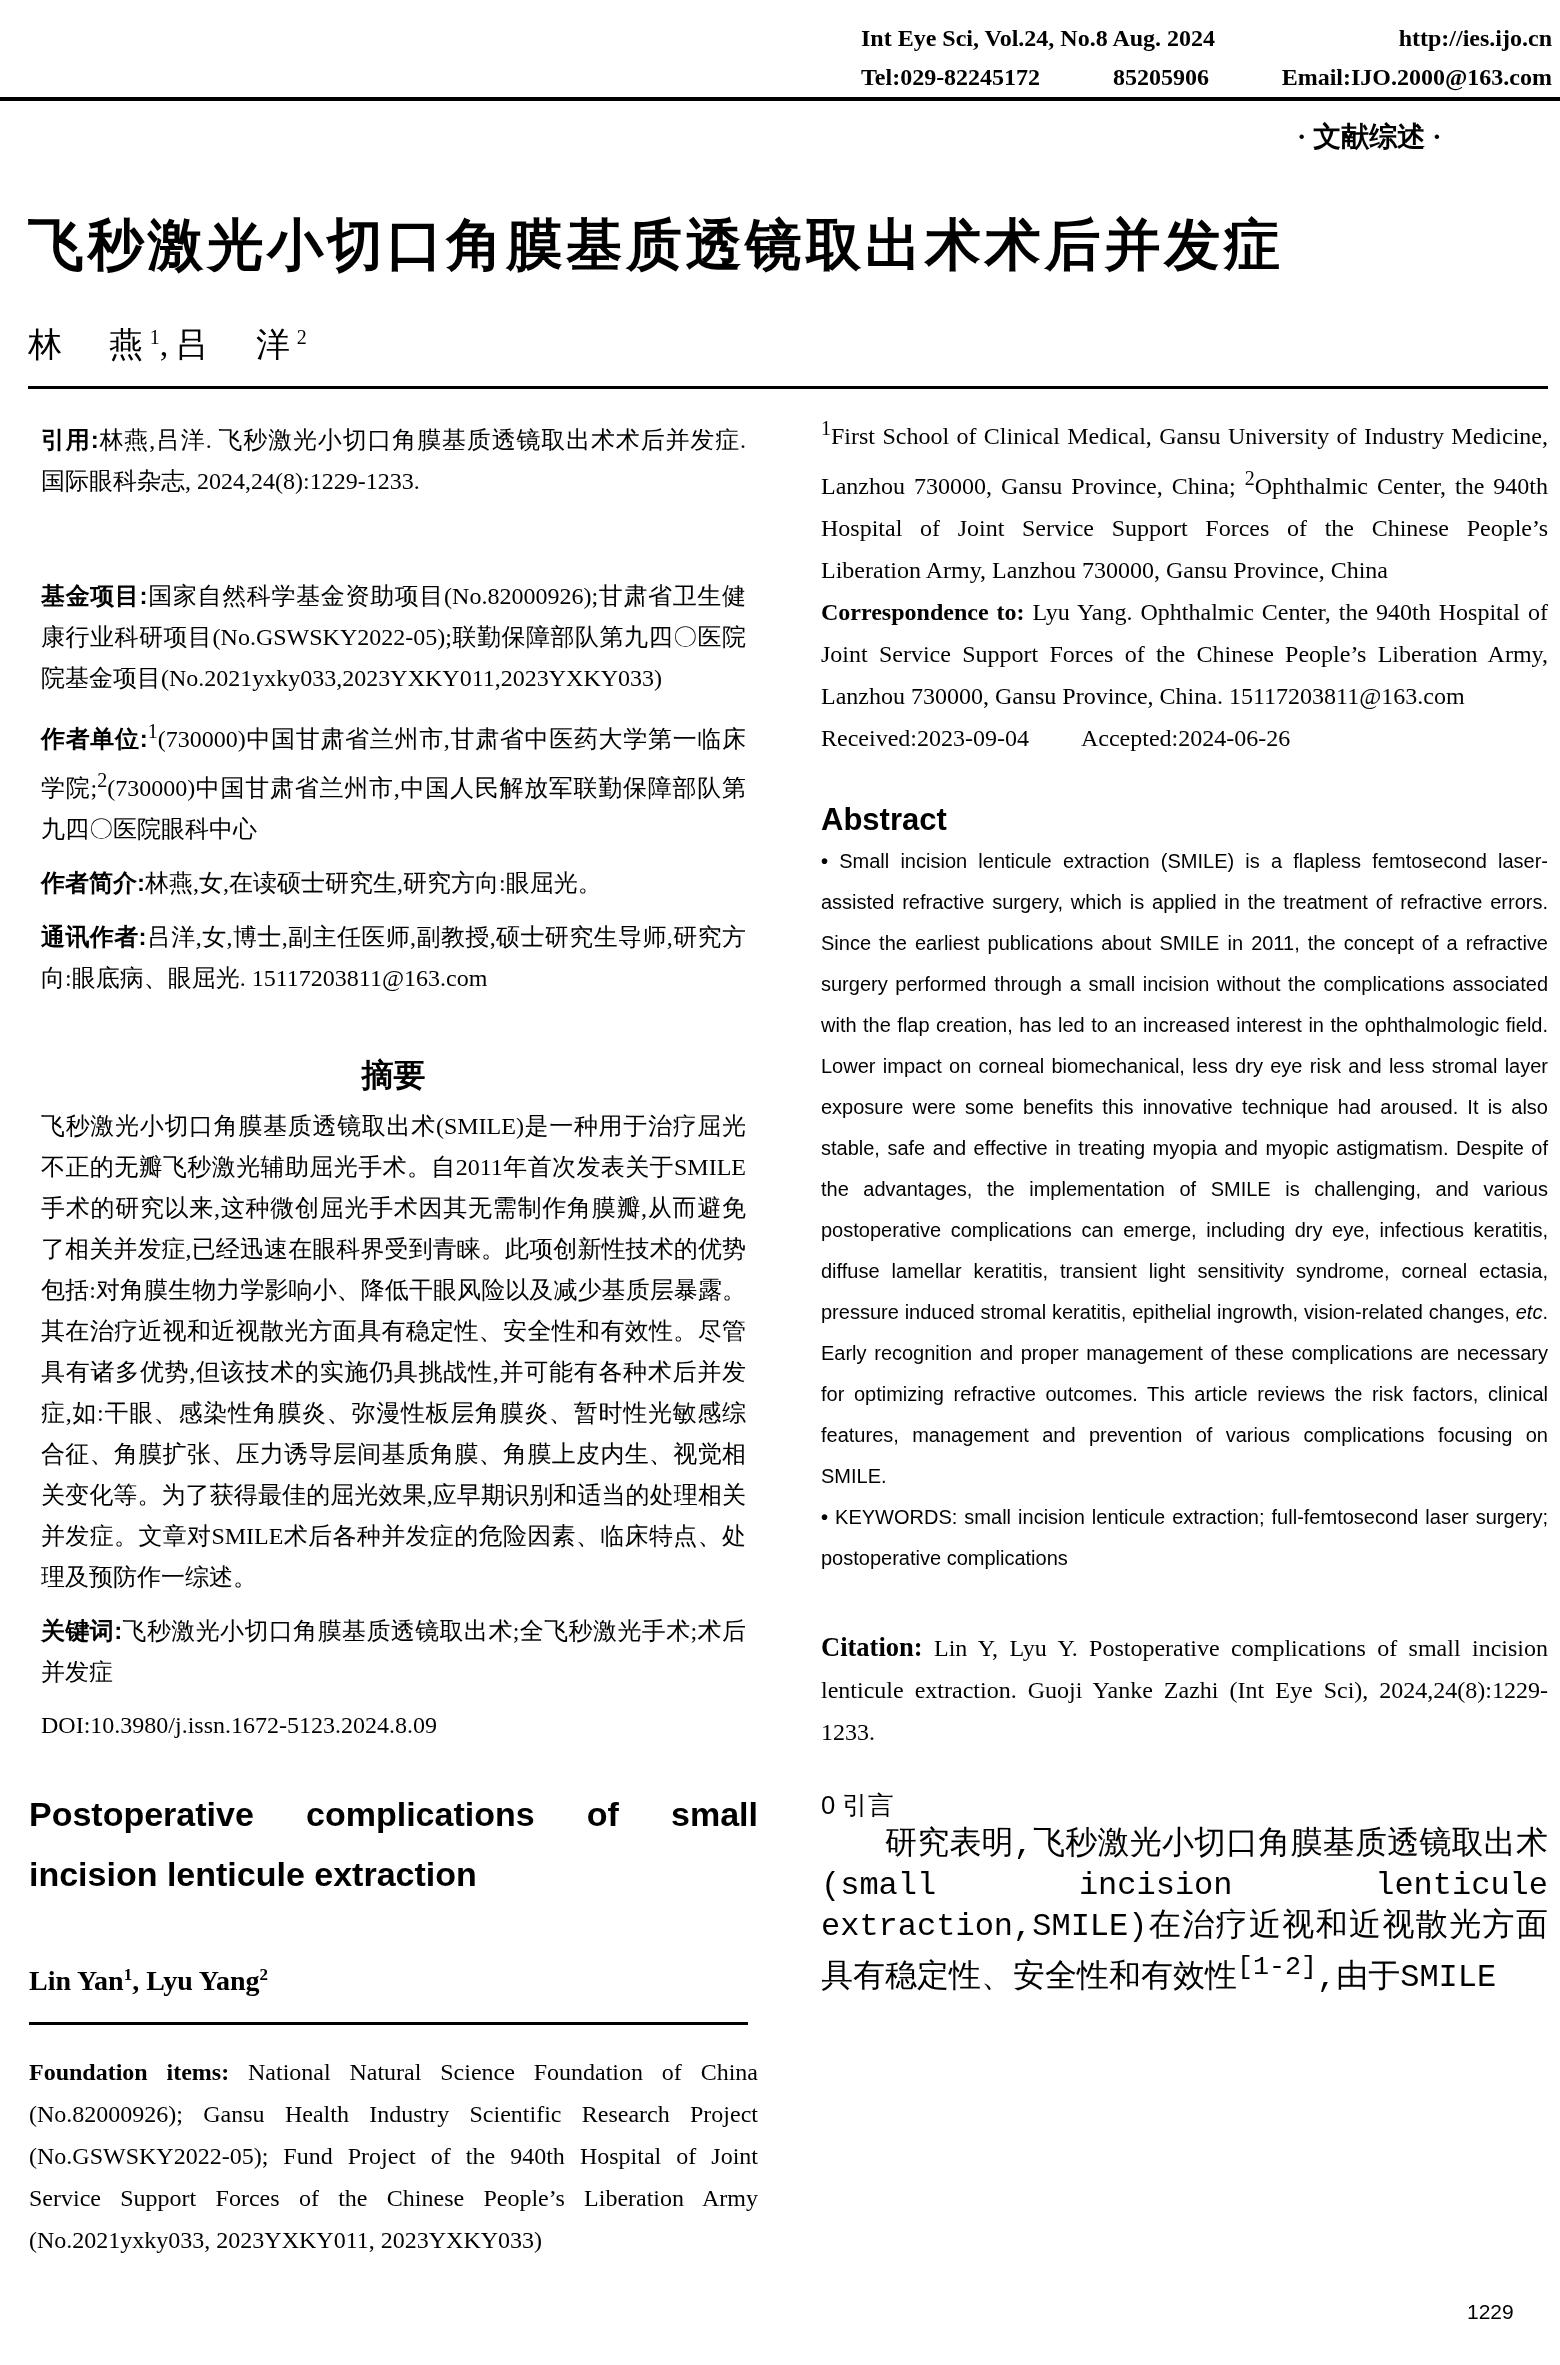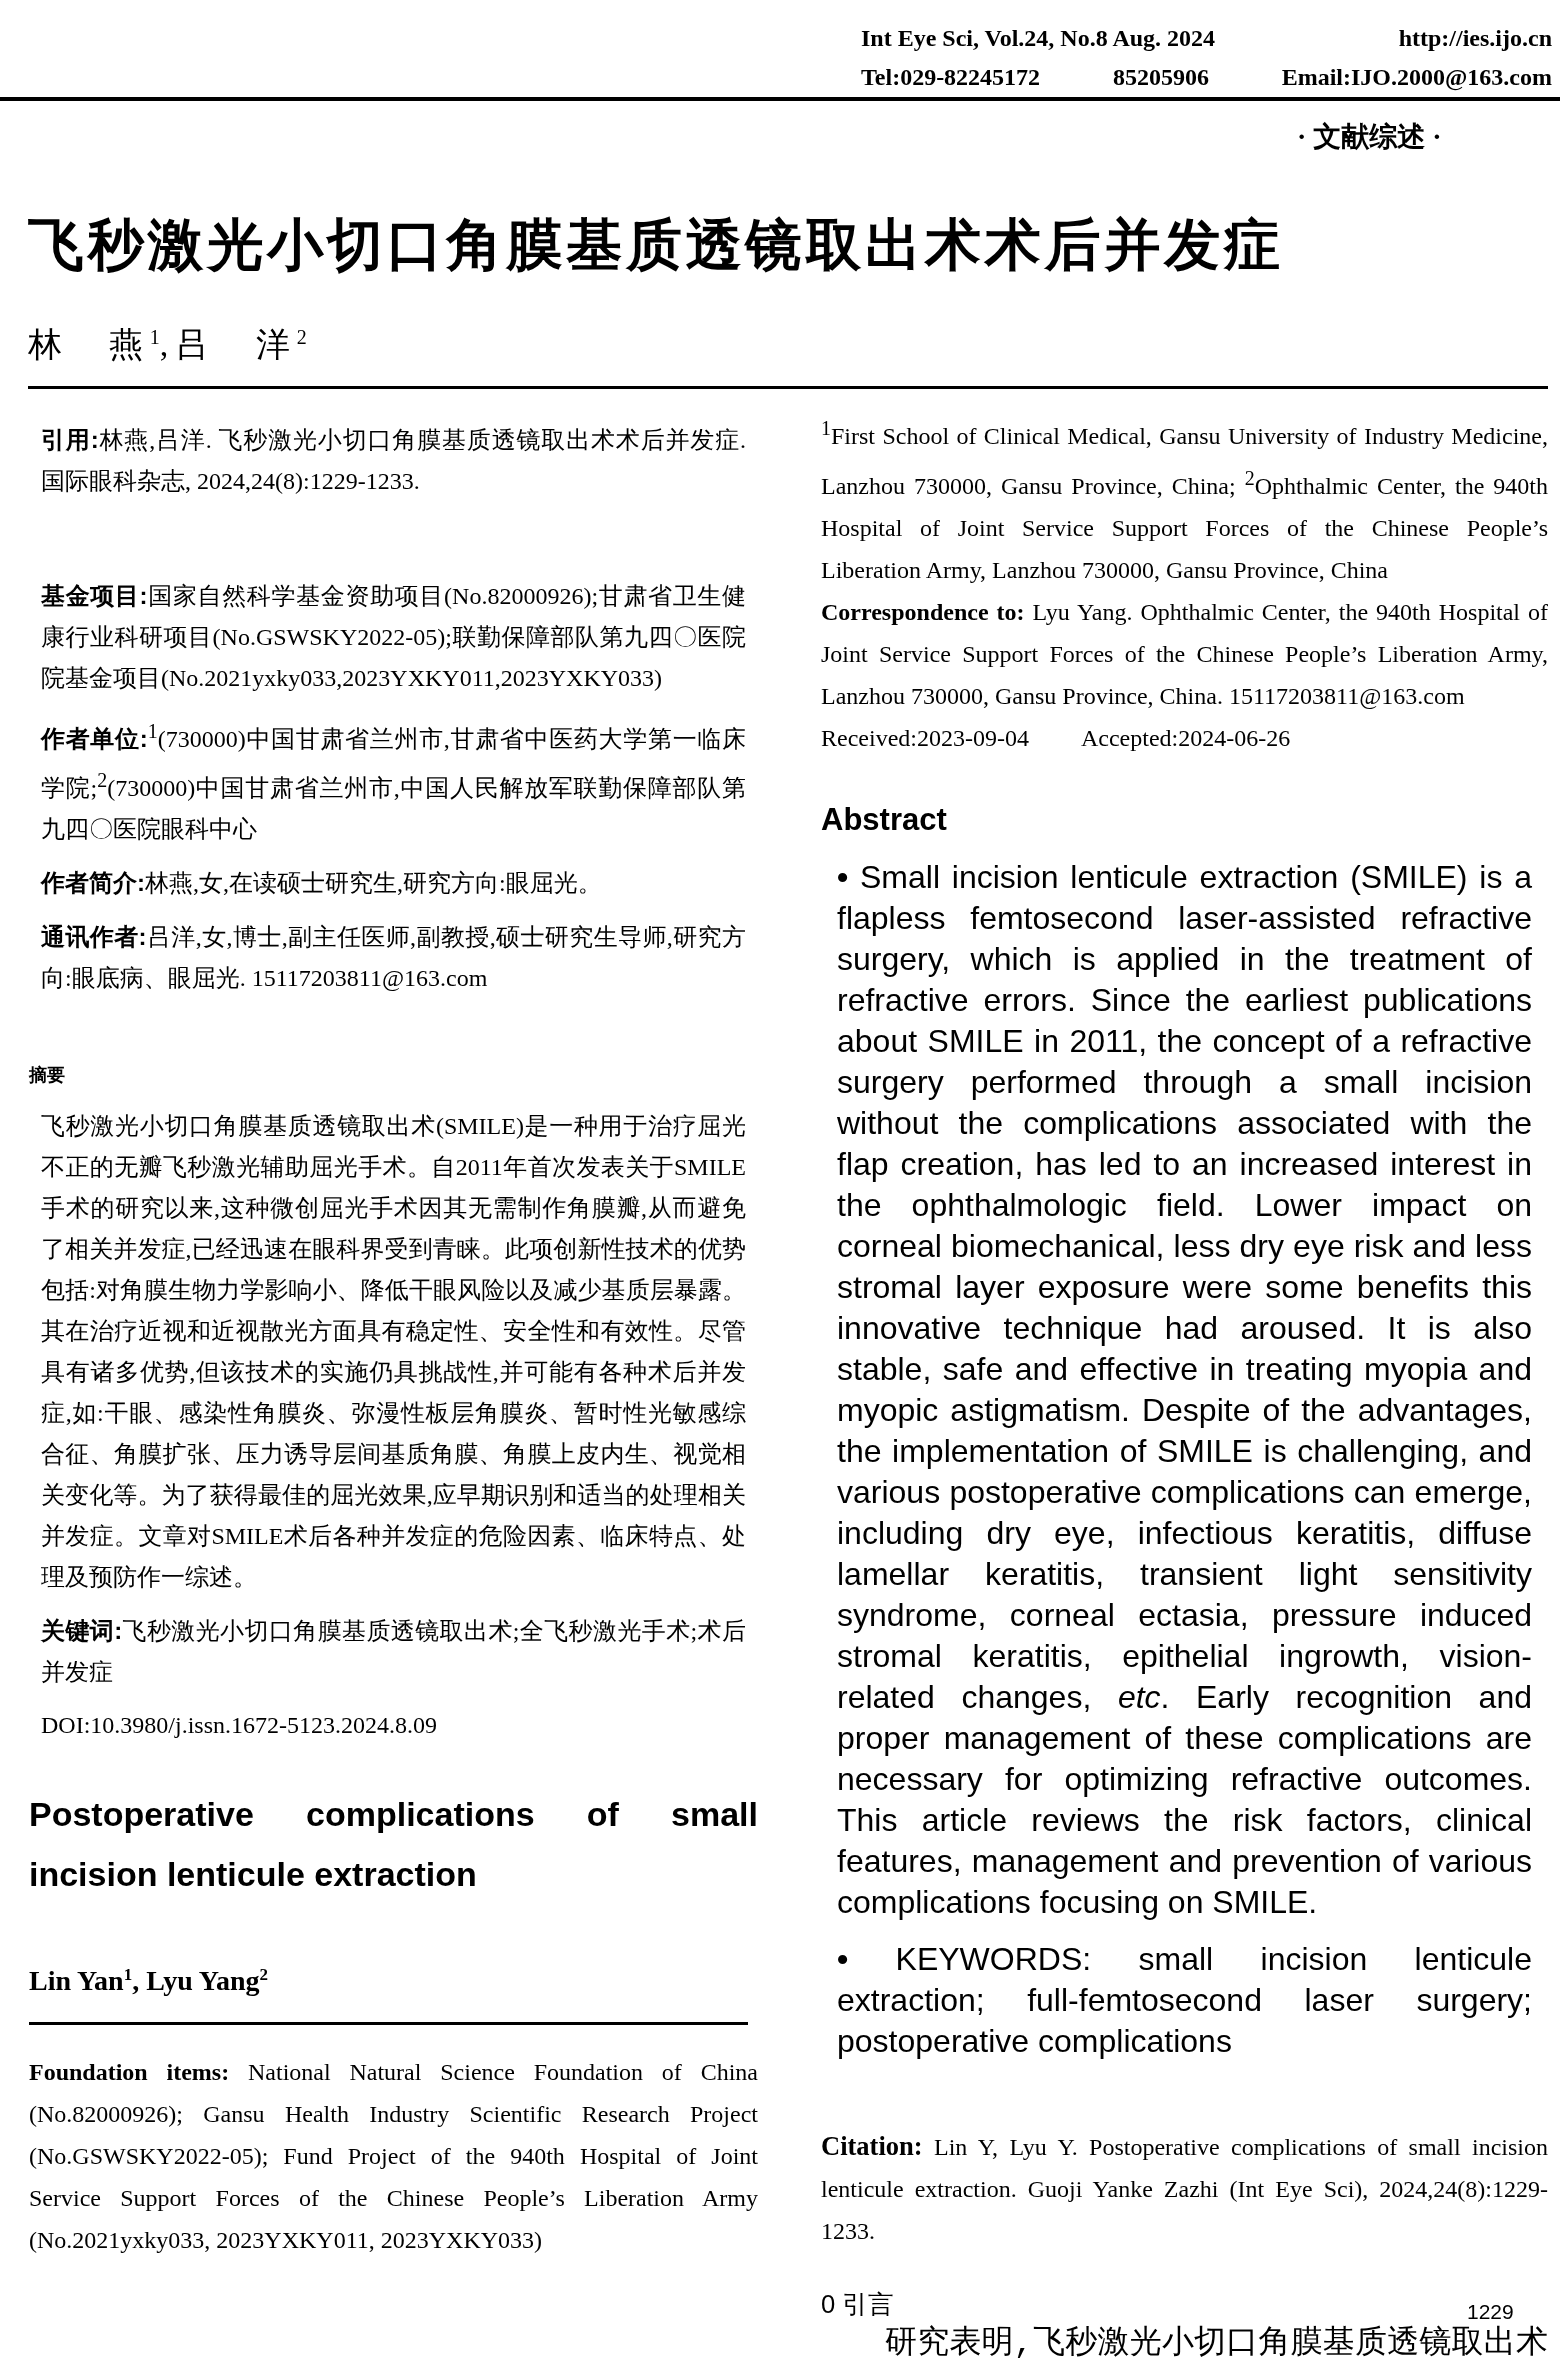--- a/index.html
+++ b/index.html
@@ -19,32 +19,32 @@
   #authors-cn { left: 28px; top: 322px; font-size: 34px; letter-spacing: 6.6px; white-space: nowrap; }
   #authors-cn sup { font-size: 20px; letter-spacing: 0; }
   #title-rule { left: 28px; top: 386px; width: 1520px; height: 3.3px; background: #000; }
 
   
   #left-col { left: 29px; top: 407px; width: 729px; }
   .cn-para { font-size: 24px; line-height: 41px; text-align: justify; margin: 12px; }
   .cn-label { font-family: "Liberation Sans", "DejaVu Sans", sans-serif; font-weight: bold; }
   .gap-lg { height: 49px; }
   .gap-md { height: 31px; }
-  .abs-head { font-family: "Liberation Sans", "DejaVu Sans", sans-serif; font-weight: bold; font-size: 18px; line-height: 38px; margin-top: 14px; }
+  .abs-head { font-family: "Liberation Sans", "DejaVu Sans", sans-serif; font-weight: bold; font-size: 32px; line-height: 38px; margin-top: 14px; text-align: center; }
   #en-title { font-family: Liberation Sans, sans-serif; font-weight: bold; font-size: 34px; line-height: 60px; text-align: justify; text-align-last: left; margin: 38px 0 0 0; }
   #en-authors { font-weight: bold; font-size: 28px; margin-top: 52px; line-height: 38px; }
   #en-authors sup { font-size: 17px; }
   #en-rule { height: 2.8px; background: #000; margin-top: 22px; width: 719px; }
   .en-para { font-size: 24px; line-height: 42px; text-align: justify; margin: 0; }
   .en-label { font-weight: bold; }
 
   
   #right-col { left: 821px; top: 407px; width: 727px; }
   .abs-en-head { font-family: "Liberation Sans", "DejaVu Sans", sans-serif; font-weight: bold; font-size: 31px; line-height: 43px; margin-top: 39px; }
-  .en-sans { font-family: "Liberation Sans", "DejaVu Sans", sans-serif; font-size: 32px; line-height: 41px; text-align: justify; margin: 16px; }
+  .en-sans { font-family: "Liberation Sans", "DejaVu Sans", sans-serif; font-size: 20px; line-height: 41px; text-align: justify; margin: 0; }
   .bullet { font-weight: bold; }
   .intro-head { font-family: "Liberation Sans", "DejaVu Sans", sans-serif; font-size: 25.6px; line-height: 38px; margin-top: 33px; }
   .intro-para { font-size: 32px; line-height: 41px; text-align: justify; text-indent: 2em; margin: 0; font-family: Liberation Mono, monospace; }
   #page-number { left: 1467px; top: 2300px; font-size: 21px; }
 </style>
 </head>
 <body>
 
 <div id="running-header" class="abs serif">
   <div class="row">

